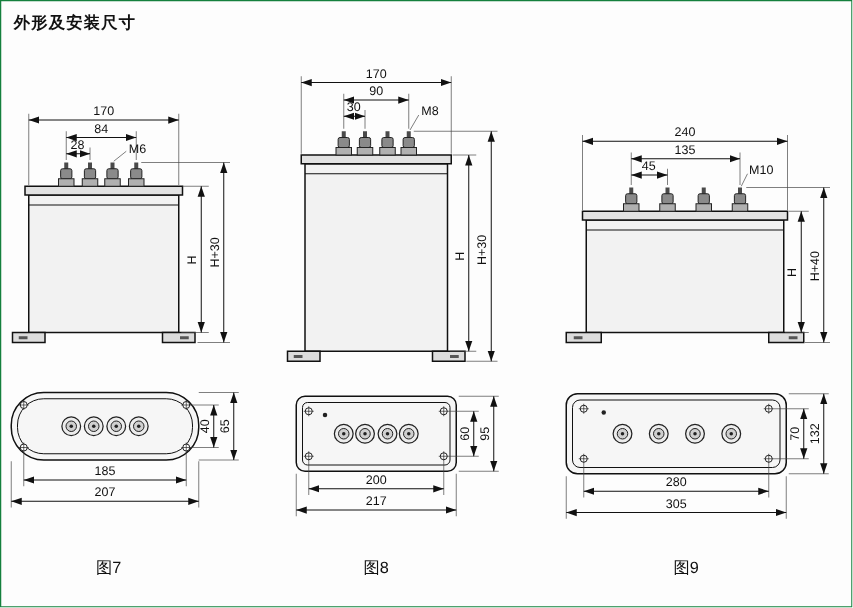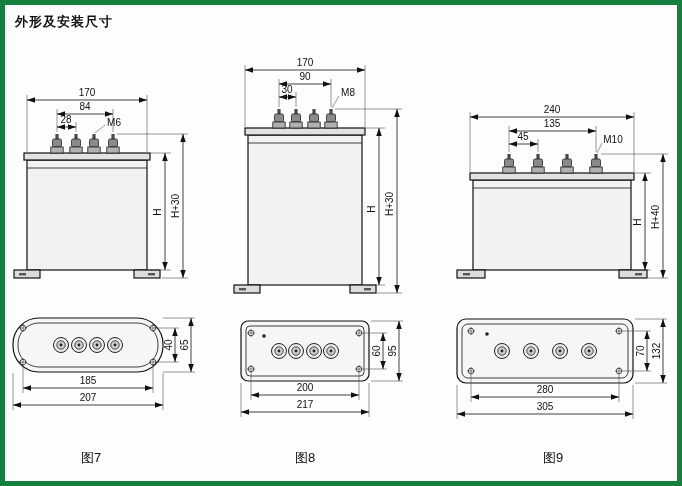--- a/index.html
+++ b/index.html
@@ -1,16 +1,16 @@
 <!DOCTYPE html>
 <html><head>
 <meta charset="utf-8">
 <style>
   html,body{margin:0;padding:0;background:#ffffff;}
-  .frame{position:relative;width:682px;height:486px;background:#fdfdfd;border:5px solid #15803d;box-sizing:border-box;overflow:hidden;}
+  .frame{position:relative;width:682px;height:486px;background:#fdfdfd;border:1px solid #15803d;box-sizing:border-box;overflow:hidden;}
   svg{display:block;}
   svg text{font-family:"Liberation Sans","DejaVu Sans",sans-serif;}
   .title-t{font-size:13px;font-weight:bold;fill:#111;letter-spacing:1px;}
   .dt{font-size:10px;fill:#111;text-anchor:middle;}
   .cap{font-size:13px;fill:#111;text-anchor:middle;}
   .dl{stroke:#111;stroke-width:0.8;fill:none;}
   .el{stroke:#444;stroke-width:0.55;fill:none;}
   .ol{stroke:#111;stroke-width:1.2;}
   .ol2{stroke:#111;stroke-width:0.8;fill:none;}
 </style>

